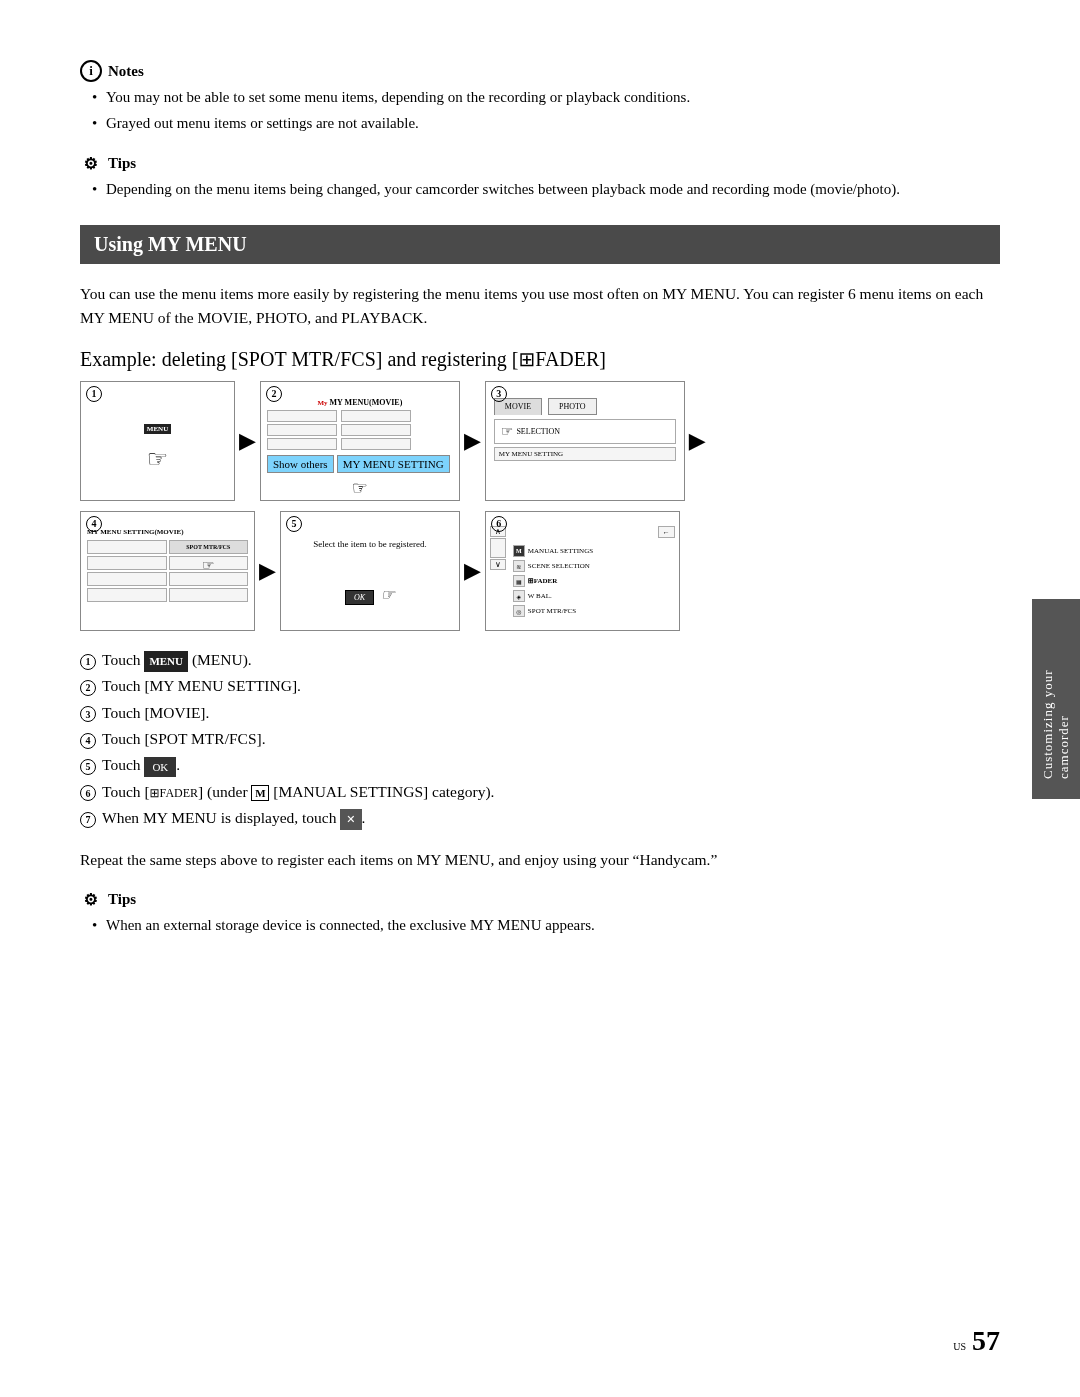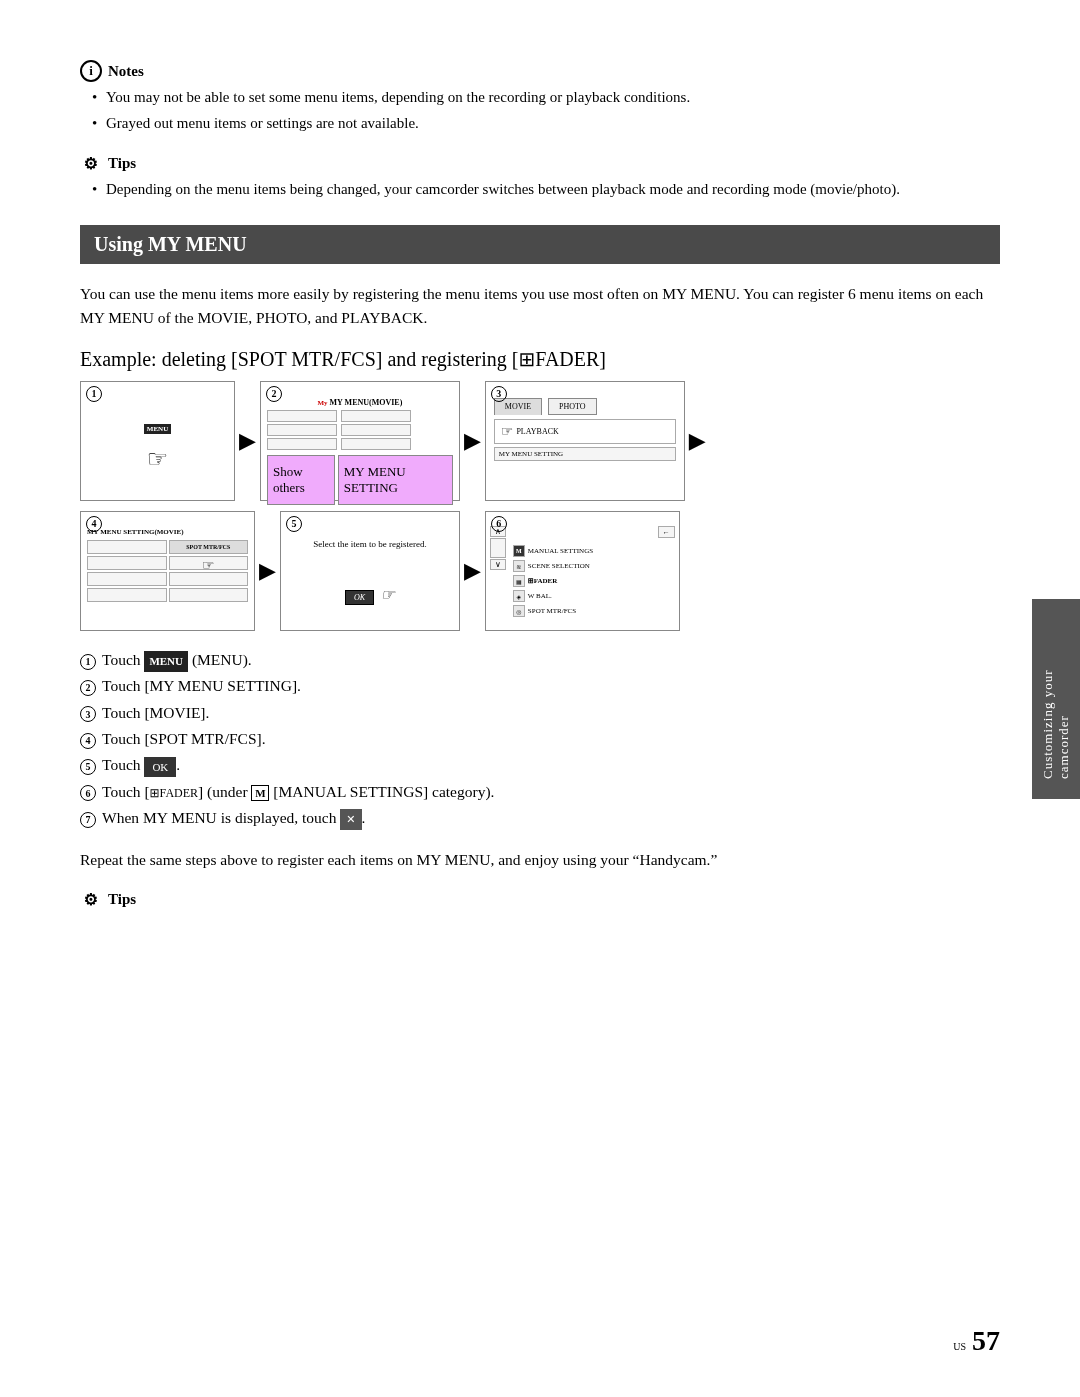--- a/index.html
+++ b/index.html
@@ -181,23 +181,23 @@
       height: 12px;
       background: #f5f5f5;
     }
     .my-menu-btns {
       display: flex;
       gap: 3px;
       margin-top: 5px;
     }
     .small-btn {
       border: 1px solid #888;
-      background: #f0abfc;
-      font-size: 13px;
-      padding: 8px 5px;
+      background: #7dd3fc;
+      font-size: 11px;
+      padding: 2px 5px;
     }
 
     
     .box3-inner {
       padding: 8px 8px;
       font-size: 8px;
     }
     .movie-photo-row {
       display: flex;
       gap: 6px;
@@ -542,21 +542,21 @@
       <span class="step-num">
         <span class="circle-num">3</span>
       </span>
       <div class="box3-inner" style="padding-top:16px;">
         <div class="movie-photo-row">
           <span class="tab-btn active">MOVIE</span>
           <span class="tab-btn">PHOTO</span>
         </div>
         <div class="playback-row">
           <span style="font-size:14px;">☞</span>
-          <span>PLAYBACK</span>
+          <span>SELECTION</span>
         </div>
         <div class="my-menu-setting-label">MY MENU SETTING</div>
       </div>
     </div>
     <div class="diagram-arrow">▶</div>
   </div>
 
 </div>
 
 <div class="diagram-bottom-row" style="margin-top:6px;">
@@ -680,20 +680,23 @@
   </li>
 </ul>
 
 <p class="body-text">Repeat the same steps above to register each items on MY MENU, and enjoy using your “Handycam.”</p>
 
 <div class="tips-section">
   <div class="section-header">
     <span class="icon-gear">⚙</span>
     <span>Tips</span>
   </div>
+  <ul class="bullet-list">
+    <li>When an external storage device is connected, the exclusive MY MENU appears.</li>
+  </ul>
 </div>
 
 <div class="page-footer">
   <span class="page-us">US</span>
   <span class="page-num">57</span>
 </div>
 
 <div class="sidebar-tab">
   <span>Customizing your camcorder</span>
 </div>

